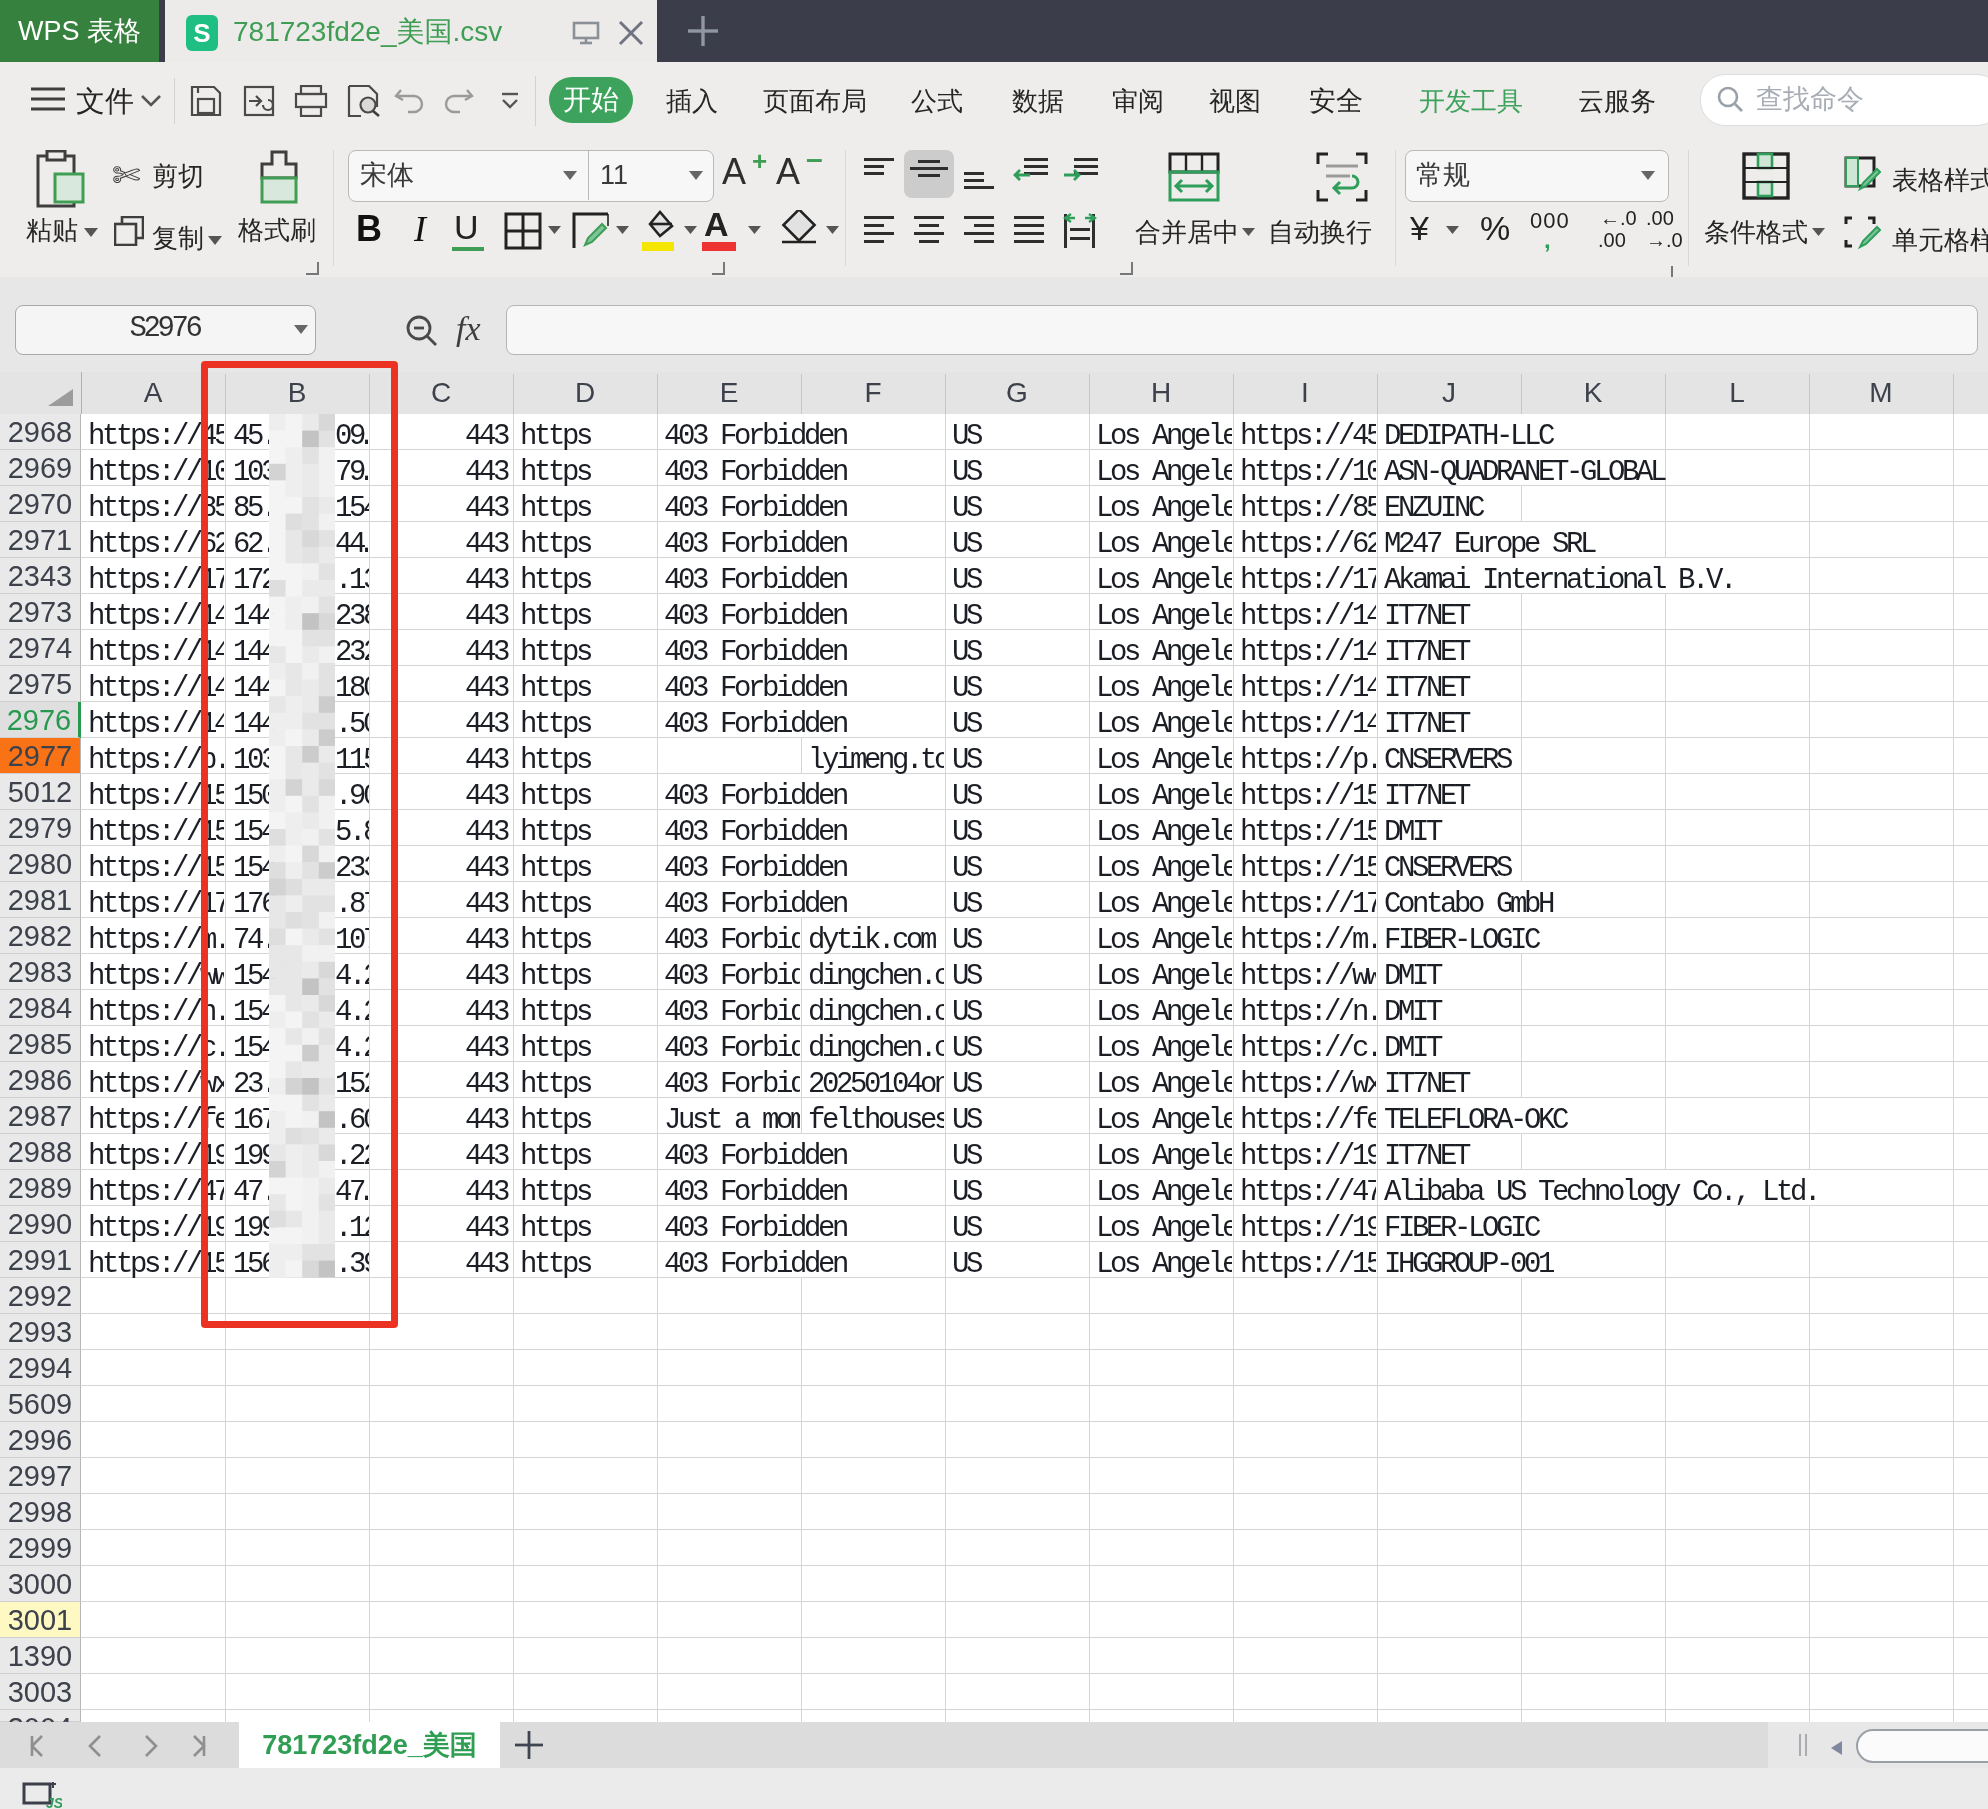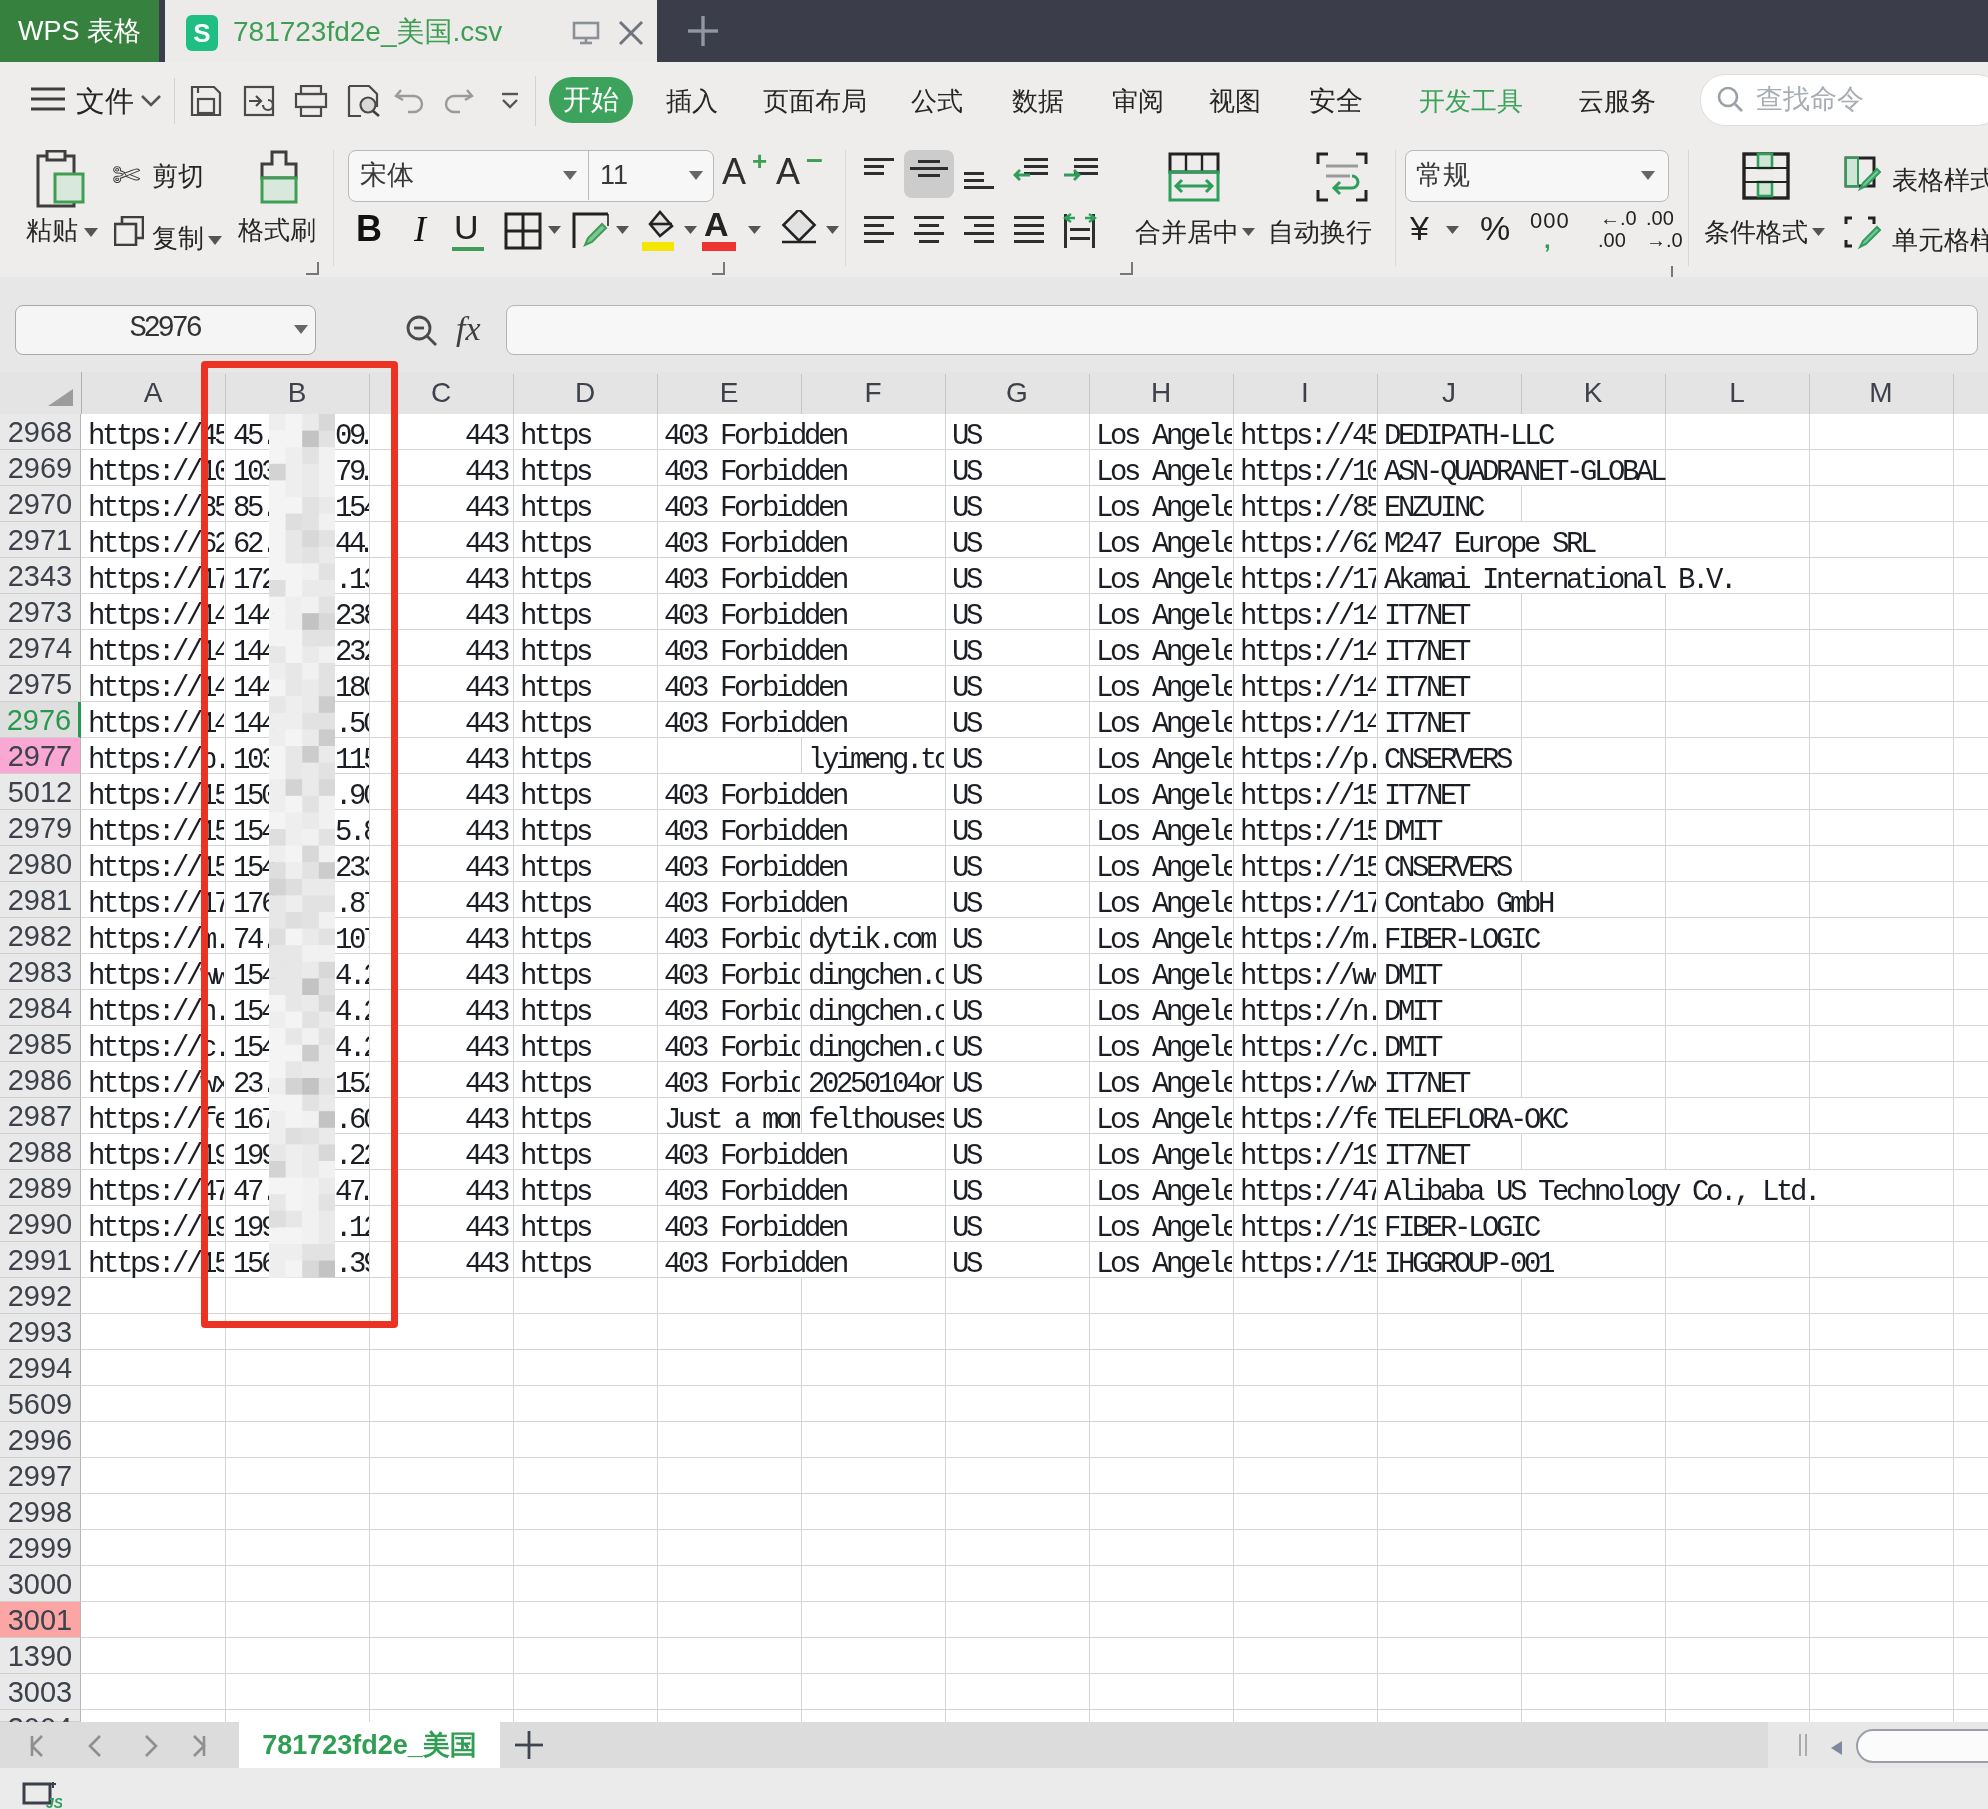--- a/index.html
+++ b/index.html
@@ -319,21 +319,21 @@
 <div style="position:absolute;left:0;top:414px;width:1988px;height:1308px;background:#fff;"></div>
 <div style="position:absolute;left:0;top:414px;width:81px;height:36px;background:#e9e9e9;border-right:1px solid #b7b7b7;border-bottom:1px solid #cfcfcf;box-sizing:border-box;text-align:center;line-height:36px;font-size:29px;color:#3c414b;">2968</div>
 <div style="position:absolute;left:0;top:450px;width:81px;height:36px;background:#e9e9e9;border-right:1px solid #b7b7b7;border-bottom:1px solid #cfcfcf;box-sizing:border-box;text-align:center;line-height:36px;font-size:29px;color:#3c414b;">2969</div>
 <div style="position:absolute;left:0;top:486px;width:81px;height:36px;background:#e9e9e9;border-right:1px solid #b7b7b7;border-bottom:1px solid #cfcfcf;box-sizing:border-box;text-align:center;line-height:36px;font-size:29px;color:#3c414b;">2970</div>
 <div style="position:absolute;left:0;top:522px;width:81px;height:36px;background:#e9e9e9;border-right:1px solid #b7b7b7;border-bottom:1px solid #cfcfcf;box-sizing:border-box;text-align:center;line-height:36px;font-size:29px;color:#3c414b;">2971</div>
 <div style="position:absolute;left:0;top:558px;width:81px;height:36px;background:#e9e9e9;border-right:1px solid #b7b7b7;border-bottom:1px solid #cfcfcf;box-sizing:border-box;text-align:center;line-height:36px;font-size:29px;color:#3c414b;">2343</div>
 <div style="position:absolute;left:0;top:594px;width:81px;height:36px;background:#e9e9e9;border-right:1px solid #b7b7b7;border-bottom:1px solid #cfcfcf;box-sizing:border-box;text-align:center;line-height:36px;font-size:29px;color:#3c414b;">2973</div>
 <div style="position:absolute;left:0;top:630px;width:81px;height:36px;background:#e9e9e9;border-right:1px solid #b7b7b7;border-bottom:1px solid #cfcfcf;box-sizing:border-box;text-align:center;line-height:36px;font-size:29px;color:#3c414b;">2974</div>
 <div style="position:absolute;left:0;top:666px;width:81px;height:36px;background:#e9e9e9;border-right:1px solid #b7b7b7;border-bottom:1px solid #cfcfcf;box-sizing:border-box;text-align:center;line-height:36px;font-size:29px;color:#3c414b;">2975</div>
 <div style="position:absolute;left:0;top:702px;width:81px;height:36px;background:#dfdfdf;border-right:3px solid #27994f;border-bottom:1px solid #cfcfcf;box-sizing:border-box;text-align:center;line-height:36px;font-size:29px;color:#27994f;">2976</div>
-<div style="position:absolute;left:0;top:738px;width:81px;height:36px;background:#f9a8d4;border-right:1px solid #b7b7b7;border-bottom:1px solid #cfcfcf;box-sizing:border-box;text-align:center;line-height:36px;font-size:29px;color:#3c414b;">2977</div>
+<div style="position:absolute;left:0;top:738px;width:81px;height:36px;background:#f97316;border-right:1px solid #b7b7b7;border-bottom:1px solid #cfcfcf;box-sizing:border-box;text-align:center;line-height:36px;font-size:29px;color:#3c414b;">2977</div>
 <div style="position:absolute;left:0;top:774px;width:81px;height:36px;background:#e9e9e9;border-right:1px solid #b7b7b7;border-bottom:1px solid #cfcfcf;box-sizing:border-box;text-align:center;line-height:36px;font-size:29px;color:#3c414b;">5012</div>
 <div style="position:absolute;left:0;top:810px;width:81px;height:36px;background:#e9e9e9;border-right:1px solid #b7b7b7;border-bottom:1px solid #cfcfcf;box-sizing:border-box;text-align:center;line-height:36px;font-size:29px;color:#3c414b;">2979</div>
 <div style="position:absolute;left:0;top:846px;width:81px;height:36px;background:#e9e9e9;border-right:1px solid #b7b7b7;border-bottom:1px solid #cfcfcf;box-sizing:border-box;text-align:center;line-height:36px;font-size:29px;color:#3c414b;">2980</div>
 <div style="position:absolute;left:0;top:882px;width:81px;height:36px;background:#e9e9e9;border-right:1px solid #b7b7b7;border-bottom:1px solid #cfcfcf;box-sizing:border-box;text-align:center;line-height:36px;font-size:29px;color:#3c414b;">2981</div>
 <div style="position:absolute;left:0;top:918px;width:81px;height:36px;background:#e9e9e9;border-right:1px solid #b7b7b7;border-bottom:1px solid #cfcfcf;box-sizing:border-box;text-align:center;line-height:36px;font-size:29px;color:#3c414b;">2982</div>
 <div style="position:absolute;left:0;top:954px;width:81px;height:36px;background:#e9e9e9;border-right:1px solid #b7b7b7;border-bottom:1px solid #cfcfcf;box-sizing:border-box;text-align:center;line-height:36px;font-size:29px;color:#3c414b;">2983</div>
 <div style="position:absolute;left:0;top:990px;width:81px;height:36px;background:#e9e9e9;border-right:1px solid #b7b7b7;border-bottom:1px solid #cfcfcf;box-sizing:border-box;text-align:center;line-height:36px;font-size:29px;color:#3c414b;">2984</div>
 <div style="position:absolute;left:0;top:1026px;width:81px;height:36px;background:#e9e9e9;border-right:1px solid #b7b7b7;border-bottom:1px solid #cfcfcf;box-sizing:border-box;text-align:center;line-height:36px;font-size:29px;color:#3c414b;">2985</div>
 <div style="position:absolute;left:0;top:1062px;width:81px;height:36px;background:#e9e9e9;border-right:1px solid #b7b7b7;border-bottom:1px solid #cfcfcf;box-sizing:border-box;text-align:center;line-height:36px;font-size:29px;color:#3c414b;">2986</div>
 <div style="position:absolute;left:0;top:1098px;width:81px;height:36px;background:#e9e9e9;border-right:1px solid #b7b7b7;border-bottom:1px solid #cfcfcf;box-sizing:border-box;text-align:center;line-height:36px;font-size:29px;color:#3c414b;">2987</div>
@@ -343,21 +343,21 @@
 <div style="position:absolute;left:0;top:1242px;width:81px;height:36px;background:#e9e9e9;border-right:1px solid #b7b7b7;border-bottom:1px solid #cfcfcf;box-sizing:border-box;text-align:center;line-height:36px;font-size:29px;color:#3c414b;">2991</div>
 <div style="position:absolute;left:0;top:1278px;width:81px;height:36px;background:#e9e9e9;border-right:1px solid #b7b7b7;border-bottom:1px solid #cfcfcf;box-sizing:border-box;text-align:center;line-height:36px;font-size:29px;color:#3c414b;">2992</div>
 <div style="position:absolute;left:0;top:1314px;width:81px;height:36px;background:#e9e9e9;border-right:1px solid #b7b7b7;border-bottom:1px solid #cfcfcf;box-sizing:border-box;text-align:center;line-height:36px;font-size:29px;color:#3c414b;">2993</div>
 <div style="position:absolute;left:0;top:1350px;width:81px;height:36px;background:#e9e9e9;border-right:1px solid #b7b7b7;border-bottom:1px solid #cfcfcf;box-sizing:border-box;text-align:center;line-height:36px;font-size:29px;color:#3c414b;">2994</div>
 <div style="position:absolute;left:0;top:1386px;width:81px;height:36px;background:#e9e9e9;border-right:1px solid #b7b7b7;border-bottom:1px solid #cfcfcf;box-sizing:border-box;text-align:center;line-height:36px;font-size:29px;color:#3c414b;">5609</div>
 <div style="position:absolute;left:0;top:1422px;width:81px;height:36px;background:#e9e9e9;border-right:1px solid #b7b7b7;border-bottom:1px solid #cfcfcf;box-sizing:border-box;text-align:center;line-height:36px;font-size:29px;color:#3c414b;">2996</div>
 <div style="position:absolute;left:0;top:1458px;width:81px;height:36px;background:#e9e9e9;border-right:1px solid #b7b7b7;border-bottom:1px solid #cfcfcf;box-sizing:border-box;text-align:center;line-height:36px;font-size:29px;color:#3c414b;">2997</div>
 <div style="position:absolute;left:0;top:1494px;width:81px;height:36px;background:#e9e9e9;border-right:1px solid #b7b7b7;border-bottom:1px solid #cfcfcf;box-sizing:border-box;text-align:center;line-height:36px;font-size:29px;color:#3c414b;">2998</div>
 <div style="position:absolute;left:0;top:1530px;width:81px;height:36px;background:#e9e9e9;border-right:1px solid #b7b7b7;border-bottom:1px solid #cfcfcf;box-sizing:border-box;text-align:center;line-height:36px;font-size:29px;color:#3c414b;">2999</div>
 <div style="position:absolute;left:0;top:1566px;width:81px;height:36px;background:#e9e9e9;border-right:1px solid #b7b7b7;border-bottom:1px solid #cfcfcf;box-sizing:border-box;text-align:center;line-height:36px;font-size:29px;color:#3c414b;">3000</div>
-<div style="position:absolute;left:0;top:1602px;width:81px;height:36px;background:#fca5a5;border-right:1px solid #b7b7b7;border-bottom:1px solid #cfcfcf;box-sizing:border-box;text-align:center;line-height:36px;font-size:29px;color:#3c414b;">3001</div>
+<div style="position:absolute;left:0;top:1602px;width:81px;height:36px;background:#fef9c3;border-right:1px solid #b7b7b7;border-bottom:1px solid #cfcfcf;box-sizing:border-box;text-align:center;line-height:36px;font-size:29px;color:#3c414b;">3001</div>
 <div style="position:absolute;left:0;top:1638px;width:81px;height:36px;background:#e9e9e9;border-right:1px solid #b7b7b7;border-bottom:1px solid #cfcfcf;box-sizing:border-box;text-align:center;line-height:36px;font-size:29px;color:#3c414b;">1390</div>
 <div style="position:absolute;left:0;top:1674px;width:81px;height:36px;background:#e9e9e9;border-right:1px solid #b7b7b7;border-bottom:1px solid #cfcfcf;box-sizing:border-box;text-align:center;line-height:36px;font-size:29px;color:#3c414b;">3003</div>
 <div style="position:absolute;left:0;top:1710px;width:81px;height:12px;background:#e9e9e9;border-right:1px solid #b7b7b7;border-bottom:1px solid #cfcfcf;box-sizing:border-box;text-align:center;line-height:36px;font-size:29px;color:#3c414b;">3004</div>
 <div style="position:absolute;left:81px;top:449px;width:1907px;height:1px;background:#d3d5d7;"></div>
 <div style="position:absolute;left:81px;top:485px;width:1907px;height:1px;background:#d3d5d7;"></div>
 <div style="position:absolute;left:81px;top:521px;width:1907px;height:1px;background:#d3d5d7;"></div>
 <div style="position:absolute;left:81px;top:557px;width:1907px;height:1px;background:#d3d5d7;"></div>
 <div style="position:absolute;left:81px;top:593px;width:1907px;height:1px;background:#d3d5d7;"></div>
 <div style="position:absolute;left:81px;top:629px;width:1907px;height:1px;background:#d3d5d7;"></div>
 <div style="position:absolute;left:81px;top:665px;width:1907px;height:1px;background:#d3d5d7;"></div>

